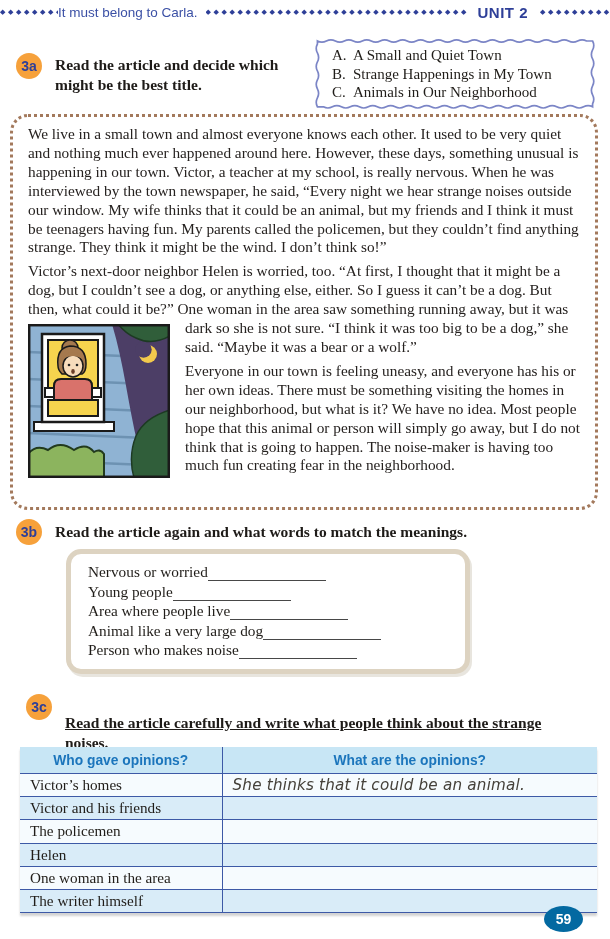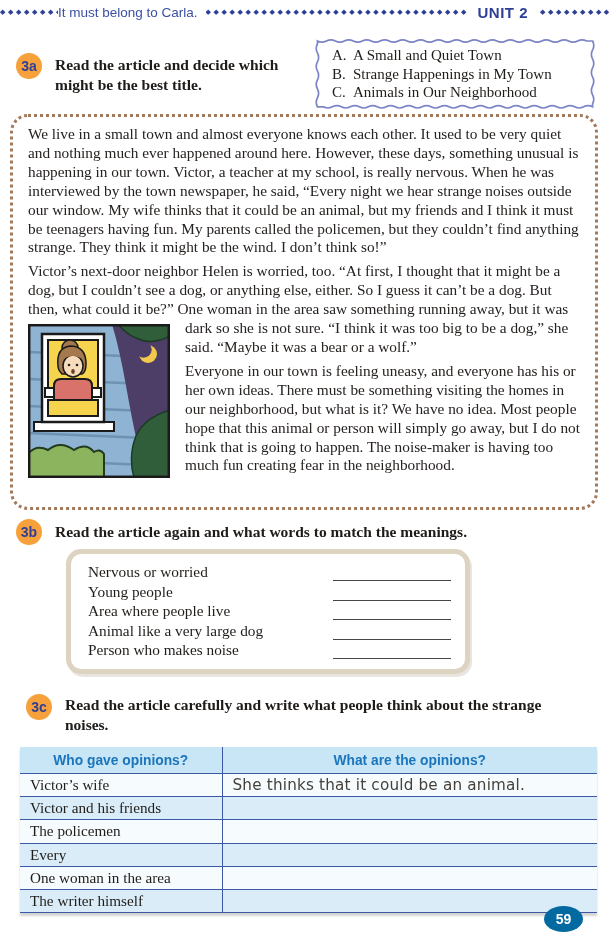--- a/index.html
+++ b/index.html
@@ -37,40 +37,40 @@
   .article-box p{margin:0 0 5px 0;}
   .illus{float:left;width:142px;height:154px;margin:5px 15px 2px 0;}
   .illus svg{display:block;width:142px;height:154px;}
 
   
   .sec3b-head{position:absolute;top:519px;left:16px;display:flex;gap:13px;width:575px;}
   .sec3b-head .instr{margin-top:3px;}
   .box3b{position:absolute;top:549px;left:66px;width:404px;box-sizing:border-box;background:#fff;
          border:5px solid #ddd3c1;border-radius:15px;padding:8px 14px 10px 17px;
          box-shadow:2px 3px 0 rgba(190,180,160,.35);}
-  .match-row{display:flex;justify-content:space-between;align-items:flex-end;height:19.4px;}
+  .match-row{display:flex;align-items:flex-end;height:19.4px;}
   .match-label{font-size:15.3px;}
   .blank{width:118px;height:15px;border-bottom:1.6px solid #474747;}
 
   
   .sec3c-head{position:absolute;top:694px;left:26px;display:flex;gap:13px;width:586px;}
-  .sec3c-head .instr{width:522px;margin-top:1px;}
+  .sec3c-head .instr{width:522px;margin-top:19px;text-decoration:underline;}
 
   .op-table{position:absolute;top:747px;left:20px;width:577px;border-collapse:collapse;
             box-shadow:0 3px 2px rgba(130,130,130,.35);}
   .op-table col.c1{width:202px;}
   .op-table th{background:#c8e6f5;font-family:"Liberation Sans",sans-serif;font-weight:700;font-size:13.8px;
                color:#1b75bc;height:24px;text-align:center;}
   .op-table th:first-child{border-right:1.6px solid #3d59a6;}
   .op-table td{font-size:15.2px;height:22.2px;padding:0 0 0 10px;vertical-align:middle;border-top:1.4px solid #3d59a6;}
   .op-table tbody tr:nth-child(odd) td{background:#f6fbfe;}
   .op-table tbody tr:nth-child(even) td{background:#d9ecf8;}
   .op-table td.who{border-right:1.6px solid #3d59a6;}
   .op-table tbody tr:last-child td{border-bottom:1.6px solid #3d59a6;}
-  .hand{font-family:"DejaVu Sans",sans-serif;font-size:13.5px;color:#45413a;letter-spacing:.2px;}
+  .hand{font-family:"DejaVu Sans",sans-serif;font-style:italic;font-size:13.5px;color:#45413a;letter-spacing:.2px;}
 
   
   .pagenum{position:absolute;top:906px;left:544px;width:39px;height:26px;border-radius:50%;
            background:#0369a1;color:#ffffff;font-family:"Liberation Sans",sans-serif;font-weight:700;font-size:14px;
            display:flex;align-items:center;justify-content:center;}
 </style>
 </head>
 <body>
 
 <div class="page">
@@ -180,33 +180,33 @@
         <col class="c2">
       </colgroup>
     <thead>
       <tr>
         <th>Who gave opinions?</th>
         <th>What are the opinions?</th>
       </tr>
     </thead>
     <tbody>
       <tr>
-        <td class="who">Victor’s wife</td>
+        <td class="who">Victor’s homes</td>
         <td class="hand">She thinks that it could be an animal.</td>
       </tr>
       <tr>
         <td class="who">Victor and his friends</td>
         <td class="hand"></td>
       </tr>
       <tr>
         <td class="who">The policemen</td>
         <td class="hand"></td>
       </tr>
       <tr>
-        <td class="who">Every</td>
+        <td class="who">Helen</td>
         <td class="hand"></td>
       </tr>
       <tr>
         <td class="who">One woman in the area</td>
         <td class="hand"></td>
       </tr>
       <tr>
         <td class="who">The writer himself</td>
         <td class="hand"></td>
       </tr>

